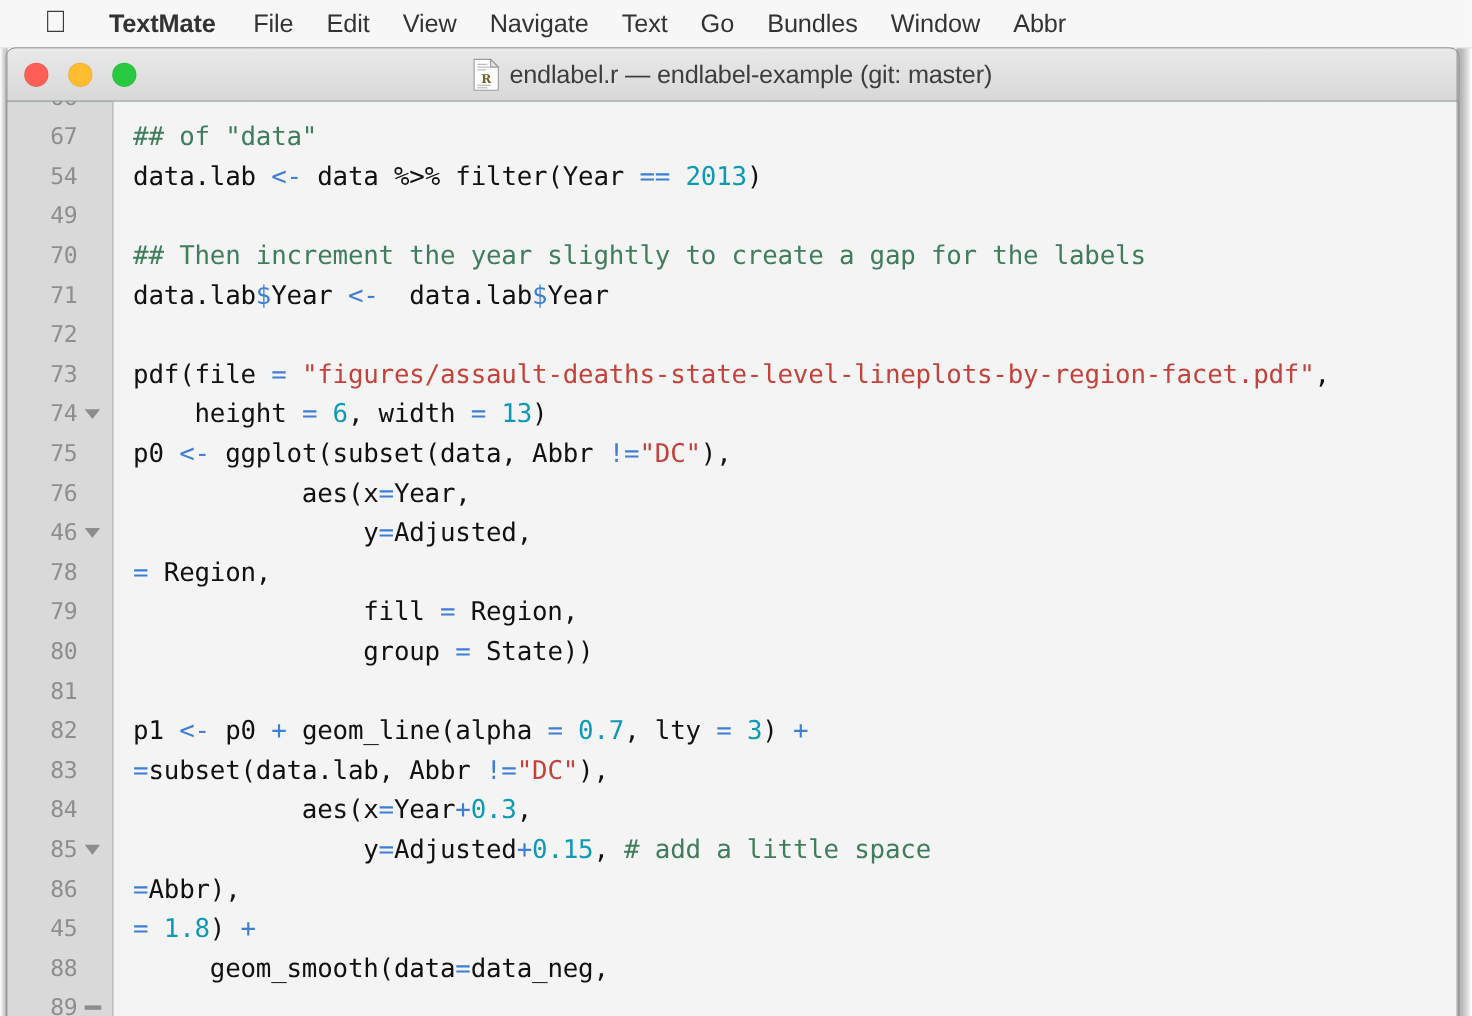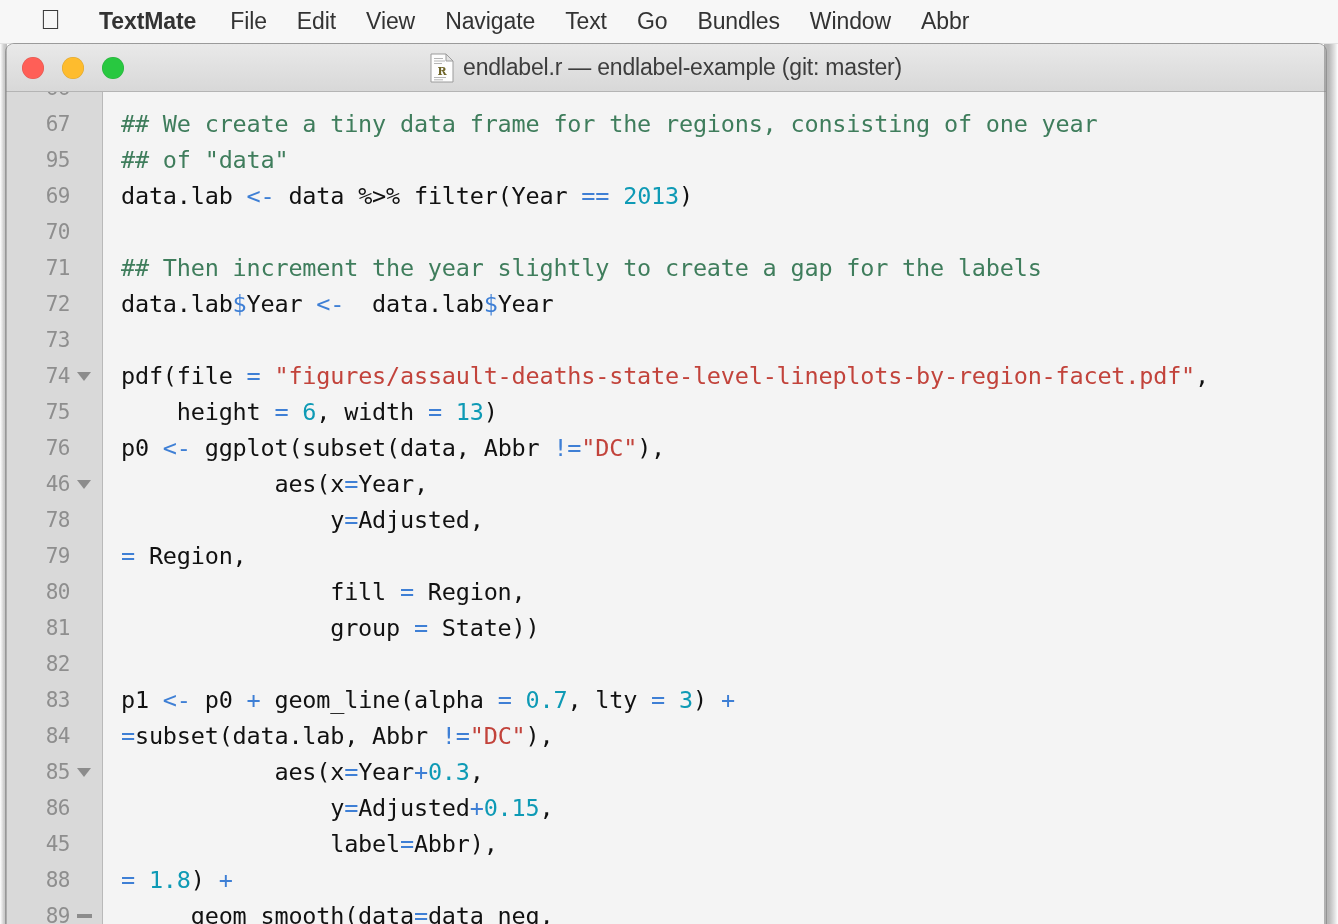--- a/index.html
+++ b/index.html
@@ -197,25 +197,25 @@
       <div id="gutter-inner">
           <div class="gl">
             <span class="num">66</span>
             <span class="fold none"></span>
           </div>
           <div class="gl">
             <span class="num">67</span>
             <span class="fold none"></span>
           </div>
           <div class="gl">
-            <span class="num">95</span>
-            <span class="fold none"></span>
-          </div>
-          <div class="gl">
-            <span class="num">69</span>
+            <span class="num">54</span>
+            <span class="fold none"></span>
+          </div>
+          <div class="gl">
+            <span class="num">49</span>
             <span class="fold none"></span>
           </div>
           <div class="gl">
             <span class="num">70</span>
             <span class="fold none"></span>
           </div>
           <div class="gl">
             <span class="num">71</span>
             <span class="fold none"></span>
           </div>
@@ -297,41 +297,40 @@
             <span class="num">89</span>
             <span class="fold">
               <span class="bar"></span>
             </span>
           </div>
         </div>
     </div>
     <div id="codearea">
       <div id="code-inner">
           <div class="cl"></div>
-          <div class="cl"><span class="t-com">## We create a tiny data frame for the regions, consisting of one year</span></div>
           <div class="cl"><span class="t-com">## of "data"</span></div>
           <div class="cl"><span class="t-pln">data.lab </span><span class="t-op">&lt;-</span><span class="t-pln"> data </span><span class="t-pln">%&gt;%</span><span class="t-pln"> filter(Year </span><span class="t-op">==</span><span class="t-pln"> </span><span class="t-num">2013</span><span class="t-pln">)</span></div>
           <div class="cl"></div>
           <div class="cl"><span class="t-com">## Then increment the year slightly to create a gap for the labels</span></div>
           <div class="cl"><span class="t-pln">data.lab</span><span class="t-op">$</span><span class="t-pln">Year </span><span class="t-op">&lt;-</span><span class="t-pln">  data.lab</span><span class="t-op">$</span><span class="t-pln">Year</span></div>
           <div class="cl"></div>
           <div class="cl"><span class="t-pln">pdf(file </span><span class="t-op">=</span><span class="t-pln"> </span><span class="t-str">"figures/assault-deaths-state-level-lineplots-by-region-facet.pdf"</span><span class="t-pln">,</span></div>
           <div class="cl"><span class="t-pln">    height </span><span class="t-op">=</span><span class="t-pln"> </span><span class="t-num">6</span><span class="t-pln">, width </span><span class="t-op">=</span><span class="t-pln"> </span><span class="t-num">13</span><span class="t-pln">)</span></div>
           <div class="cl"><span class="t-pln">p0 </span><span class="t-op">&lt;-</span><span class="t-pln"> ggplot(subset(data, Abbr </span><span class="t-op">!=</span><span class="t-str">"DC"</span><span class="t-pln">),</span></div>
           <div class="cl"><span class="t-pln">           aes(x</span><span class="t-op">=</span><span class="t-pln">Year,</span></div>
           <div class="cl"><span class="t-pln">               y</span><span class="t-op">=</span><span class="t-pln">Adjusted,</span></div>
           <div class="cl"><span class="t-op">=</span><span class="t-pln"> Region,</span></div>
           <div class="cl"><span class="t-pln">               fill </span><span class="t-op">=</span><span class="t-pln"> Region,</span></div>
           <div class="cl"><span class="t-pln">               group </span><span class="t-op">=</span><span class="t-pln"> State))</span></div>
           <div class="cl"></div>
           <div class="cl"><span class="t-pln">p1 </span><span class="t-op">&lt;-</span><span class="t-pln"> p0 </span><span class="t-op">+</span><span class="t-pln"> geom_line(alpha </span><span class="t-op">=</span><span class="t-pln"> </span><span class="t-num">0.7</span><span class="t-pln">, lty </span><span class="t-op">=</span><span class="t-pln"> </span><span class="t-num">3</span><span class="t-pln">) </span><span class="t-op">+</span></div>
           <div class="cl"><span class="t-op">=</span><span class="t-pln">subset(data.lab, Abbr </span><span class="t-op">!=</span><span class="t-str">"DC"</span><span class="t-pln">),</span></div>
           <div class="cl"><span class="t-pln">           aes(x</span><span class="t-op">=</span><span class="t-pln">Year</span><span class="t-op">+</span><span class="t-num">0.3</span><span class="t-pln">,</span></div>
-          <div class="cl"><span class="t-pln">               y</span><span class="t-op">=</span><span class="t-pln">Adjusted</span><span class="t-op">+</span><span class="t-num">0.15</span><span class="t-pln">, </span></div>
-          <div class="cl"><span class="t-pln">               label</span><span class="t-op">=</span><span class="t-pln">Abbr),</span></div>
+          <div class="cl"><span class="t-pln">               y</span><span class="t-op">=</span><span class="t-pln">Adjusted</span><span class="t-op">+</span><span class="t-num">0.15</span><span class="t-pln">, </span><span class="t-com"># add a little space</span></div>
+          <div class="cl"><span class="t-op">=</span><span class="t-pln">Abbr),</span></div>
           <div class="cl"><span class="t-op">=</span><span class="t-pln"> </span><span class="t-num">1.8</span><span class="t-pln">) </span><span class="t-op">+</span></div>
           <div class="cl"><span class="t-pln">     geom_smooth(data</span><span class="t-op">=</span><span class="t-pln">data_neg,</span></div>
         </div>
     </div>
   </div>
 
 </div>
 
 <div id="right-edge"></div>
 <div id="left-edge"></div>

